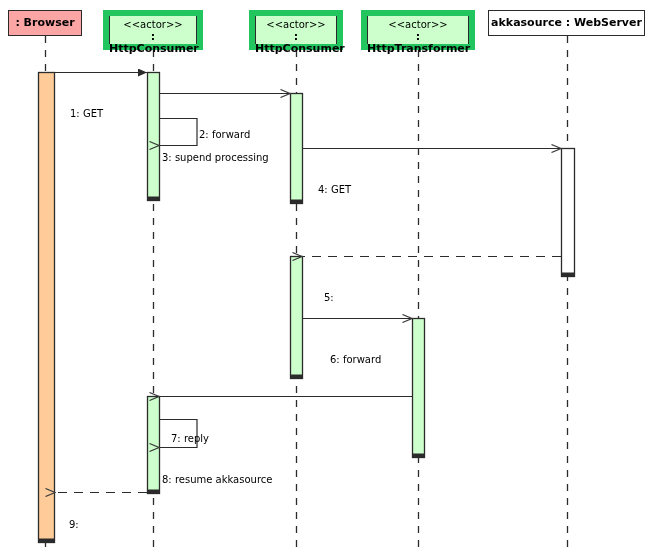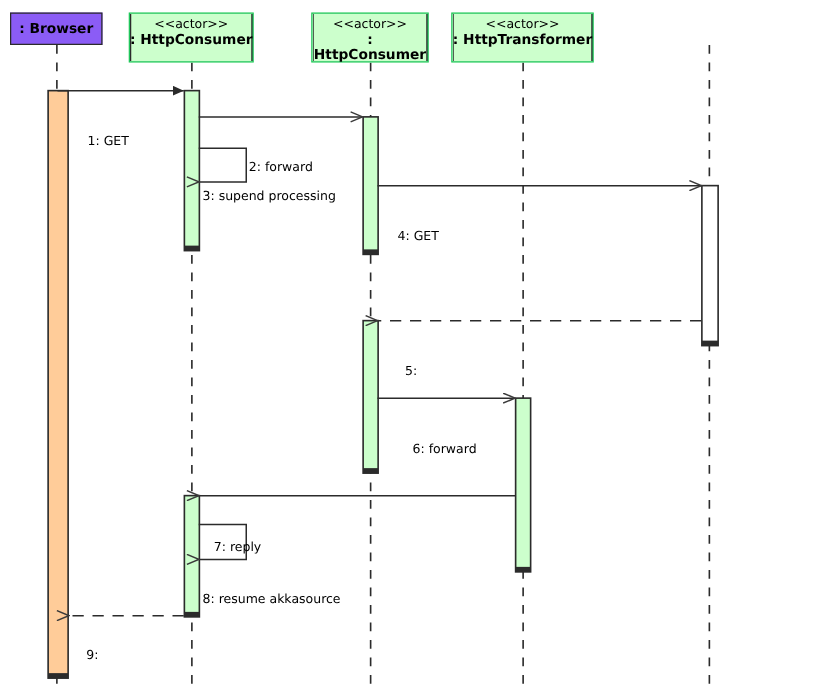--- a/index.html
+++ b/index.html
@@ -28,25 +28,25 @@
     position: absolute;
     box-sizing: border-box;
     border: 1px solid #2b2b2b;
     text-align: center;
     background: #ffffff;
     line-height: 1.15;
     padding-top: 3px;
   }
   .head-box.actor {
     background: #ccffcc;
-    border: 1px solid #22c55e;
+    border: 6px solid #22c55e;
     box-shadow: inset 2px 0 0 -1px #2b2b2b, inset -2px 0 0 -1px #2b2b2b;
   }
   .head-box.browser {
-    background: #8b5cf6;
+    background: #fca5a5;
   }
   .head-box.plain {
     background: #ffffff;
   }
   .stereotype {
     display: block;
     font-size: 10px;
     font-weight: normal;
     color: #000000;
     letter-spacing: 0px;
@@ -169,20 +169,23 @@
   <div class="head-box actor" id="head-2" style="left: 249px; top: 10px; width: 94px; height: 40px;">
     <span class="stereotype">&lt;&lt;actor&gt;&gt;</span>
     <span class="inst-name">: HttpConsumer</span>
   </div>
 
   <div class="head-box actor" id="head-3" style="left: 361px; top: 10px; width: 114px; height: 40px;">
     <span class="stereotype">&lt;&lt;actor&gt;&gt;</span>
     <span class="inst-name">: HttpTransformer</span>
   </div>
 
+  <div class="head-box plain" id="head-4" style="left: 488px; top: 10px; width: 157px; height: 26px;">
+    <span class="inst-name">akkasource : WebServer</span>
+  </div>
 
   <div class="msg-label" id="mlab-0" style="left: 70px; top: 60px;">1: GET</div>
   <div class="msg-label" id="mlab-1" style="left: 199px; top: 81px;">2: forward</div>
   <div class="msg-label" id="mlab-2" style="left: 162px; top: 104px;">3: supend processing</div>
   <div class="msg-label" id="mlab-3" style="left: 318px; top: 136px;">4: GET</div>
   <div class="msg-label" id="mlab-4" style="left: 324px; top: 244px;">5:</div>
   <div class="msg-label" id="mlab-5" style="left: 330px; top: 306px;">6: forward</div>
   <div class="msg-label" id="mlab-6" style="left: 171px; top: 385px; text-align: right;">7: reply</div>
   <div class="msg-label" id="mlab-7" style="left: 162px; top: 426px;">8: resume akkasource</div>
   <div class="msg-label" id="mlab-8" style="left: 69px; top: 471px;">9:</div>

